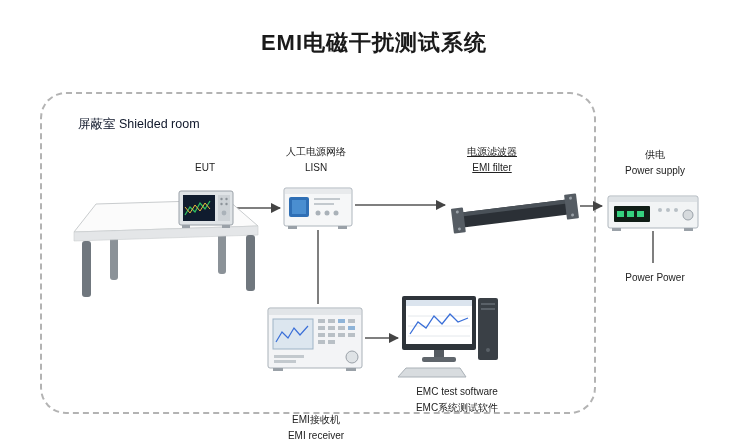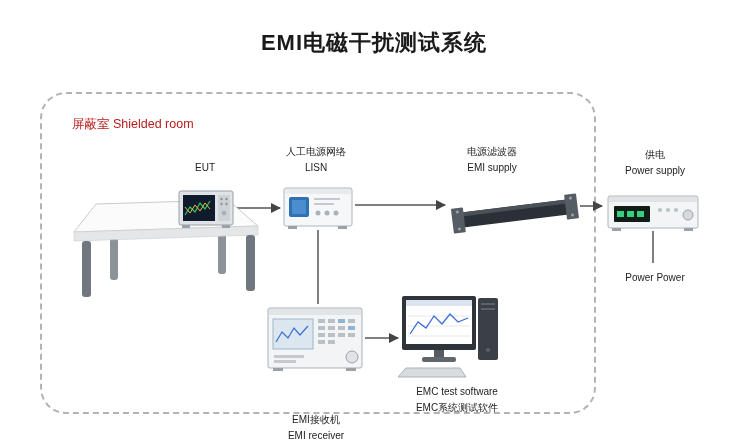--- a/index.html
+++ b/index.html
@@ -10,21 +10,21 @@
   }
   .title{
     position:absolute;top:28px;left:0;width:748px;margin:0;
     text-align:center;font-size:22px;font-weight:bold;color:#1a1a1a;letter-spacing:1px;
   }
   .room{
     position:absolute;left:40px;top:92px;width:556px;height:322px;
     border:2px dashed #b3b3b3;border-radius:26px;box-sizing:border-box;
   }
   .room-label{
-    position:absolute;left:72px;top:116px;font-size:12.5px;color:#b91c1c;
+    position:absolute;left:78px;top:116px;font-size:12.5px;color:#0f172a;
   }
   .label{
     position:absolute;font-size:10px;color:#222;text-align:center;line-height:16px;
   }
   .dev{position:absolute;}
   .connectors{position:absolute;left:0;top:0;z-index:1;}
   .dev{z-index:2;}
   .label,.room-label{z-index:3;}
 </style>
 </head>
@@ -160,23 +160,23 @@
     <polygon points="10,78 64,78 70,87 2,87" fill="#d8dcdf" stroke="#aab1b7"></polygon>
   </svg>
 
   <div class="label" style="left:170px;top:160px;width:70px;">EUT</div>
 
   <div class="label" style="left:266px;top:144px;width:100px;">
     <div>人工电源网络</div>
     <div>LISN</div>
   </div>
 
-  <div class="label" style="left:442px;top:144px;width:100px;">
+  <div class="label" style="left:442px;top:144px;width:100px;text-decoration:underline;">
     <div>电源滤波器</div>
-    <div>EMI supply</div>
+    <div>EMI filter</div>
   </div>
 
   <div class="label" style="left:605px;top:147px;width:100px;">
     <div>供电</div>
     <div>Power supply</div>
   </div>
 
   <div class="label" style="left:605px;top:270px;width:100px;">
     <div>Power Power</div>
   </div>

